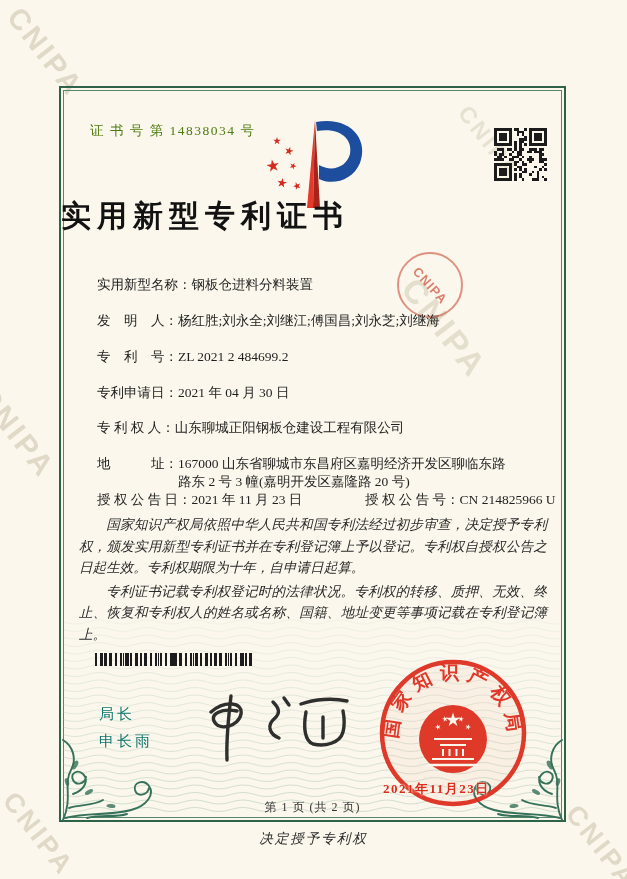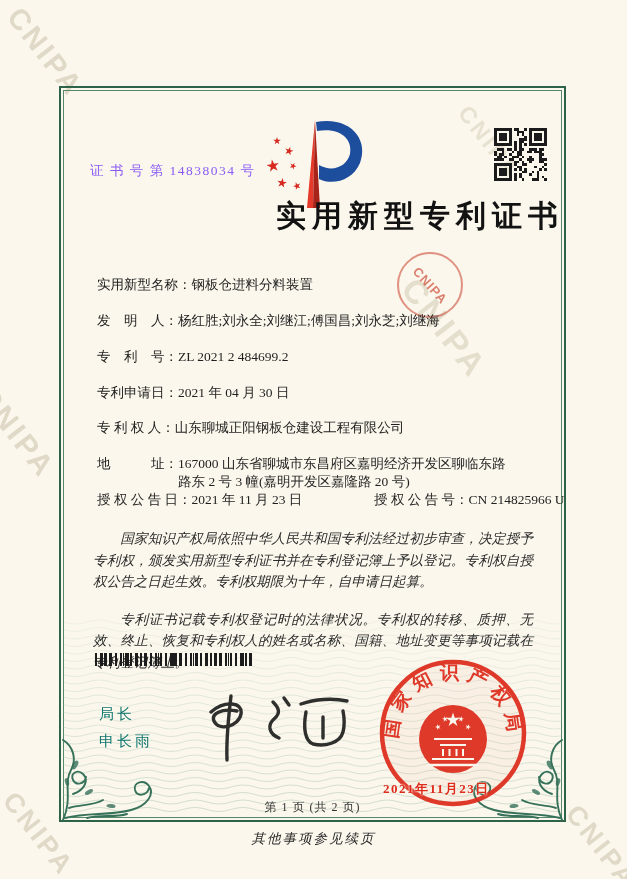--- a/index.html
+++ b/index.html
@@ -24,38 +24,38 @@
     color:rgba(201,64,44,0.65);letter-spacing:1px;transform:rotate(48deg);
   }
   
   .frame{
     position:absolute;left:59px;top:86px;width:503px;height:732px;
     border:2.2px solid #2c6349;
   }
   .frame .inner-line{
     position:absolute;inset:2px;border:1px solid #55876b;pointer-events:none;
   }
-  .cert-no{position:absolute;left:29px;top:34px;font-size:13.5px;letter-spacing:1.5px;color:#8b5cf6;margin-top:40px;}
+  .cert-no{position:absolute;left:29px;top:34px;font-size:13.5px;letter-spacing:1.5px;color:#4d7c0f;}
   .logo{position:absolute;left:192px;top:28px;width:124px;height:102px;}
   .qr{position:absolute;left:433px;top:40px;width:53px;height:53px;}
   .title{
-    position:absolute;left:0;top:108px;width:100%;text-align:right;margin:0;
+    position:absolute;left:0;top:108px;width:100%;text-align:left;margin:0;
     font-size:30px;font-weight:bold;letter-spacing:6px;color:#121212;
   }
   .row{position:absolute;left:36px;font-size:13.5px;white-space:nowrap;}
   .row .lab{color:#1f1f1f;}
   .row .val{color:#1f1f1f;}
   .addr-val{display:inline-block;vertical-align:top;white-space:normal;line-height:18px;}
-  .grant-right{position:absolute;left:277px;top:0;text-align:center;}
+  .grant-right{position:absolute;left:268px;top:0;text-align:center;}
   .paras{
     position:absolute;left:16px;top:424px;width:472px;
     font-size:13.6px;line-height:21.6px;text-align:justify;color:#2a2a2a;
     font-style:italic;
   }
-  .paras p{margin:16px;text-indent:2em;}
+  .paras p{margin:2px;text-indent:2em;}
   .barcode{
     position:absolute;left:34px;top:565px;width:160px;height:13px;
     background:
       repeating-linear-gradient(90deg,#1c1c1c 0 2px,transparent 2px 5px),
       repeating-linear-gradient(90deg,#1c1c1c 0 1px,transparent 1px 7px),
       repeating-linear-gradient(90deg,transparent 0 9px,#1c1c1c 9px 11px,transparent 11px 23px);
   }
   .signer{
     position:absolute;left:38px;top:612px;
     font-family:"Liberation Sans","DejaVu Sans",sans-serif;
@@ -463,14 +463,14 @@
           <path d="M-25,32 h50" stroke-width="2.5"></path>
         </g>
       </g>
     </svg>
 
     <div class="seal-date">2021年11月23日</div>
 
     <div class="page-no">第 1 页 (共 2 页)</div>
   </div>
 
-  <div class="footer-note">其他事项参见续页</div>
+  <div class="footer-note">决定授予专利权</div>
 </div>
 
 </body></html>

